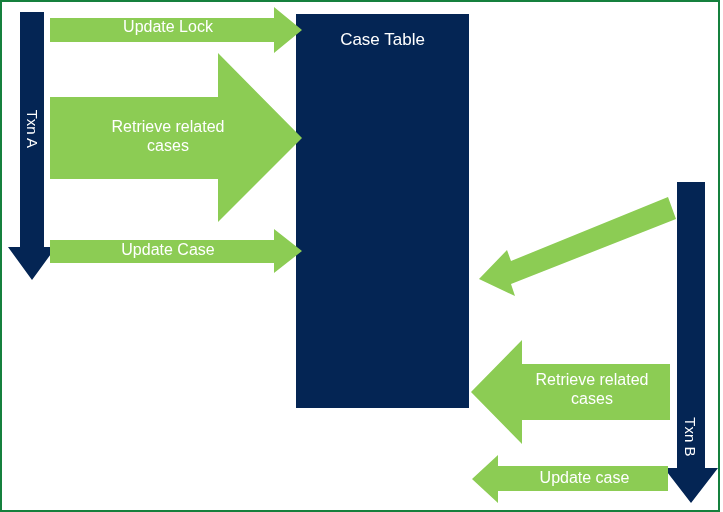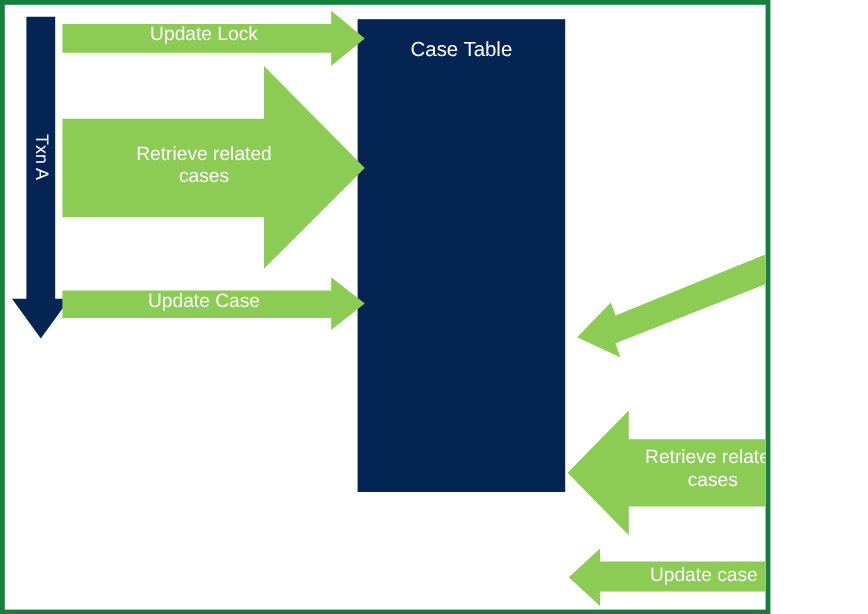--- a/index.html
+++ b/index.html
@@ -2,24 +2,24 @@
 <html><head>
 <meta charset="utf-8">
 <style>
   html, body {
     margin: 0;
     padding: 0;
     background: #ffffff;
   }
   #canvas {
     position: relative;
-    width: 642px;
+    width: 720px;
     height: 512px;
     background: #ffffff;
-    border: 4px solid #15803d;
+    border: 2px solid #15803d;
     box-sizing: border-box;
     overflow: hidden;
     font-family: "Liberation Sans", sans-serif;
   }
   #svg-layer {
     position: absolute;
     left: 0;
     top: 0;
     width: 723px;
     height: 512px;

